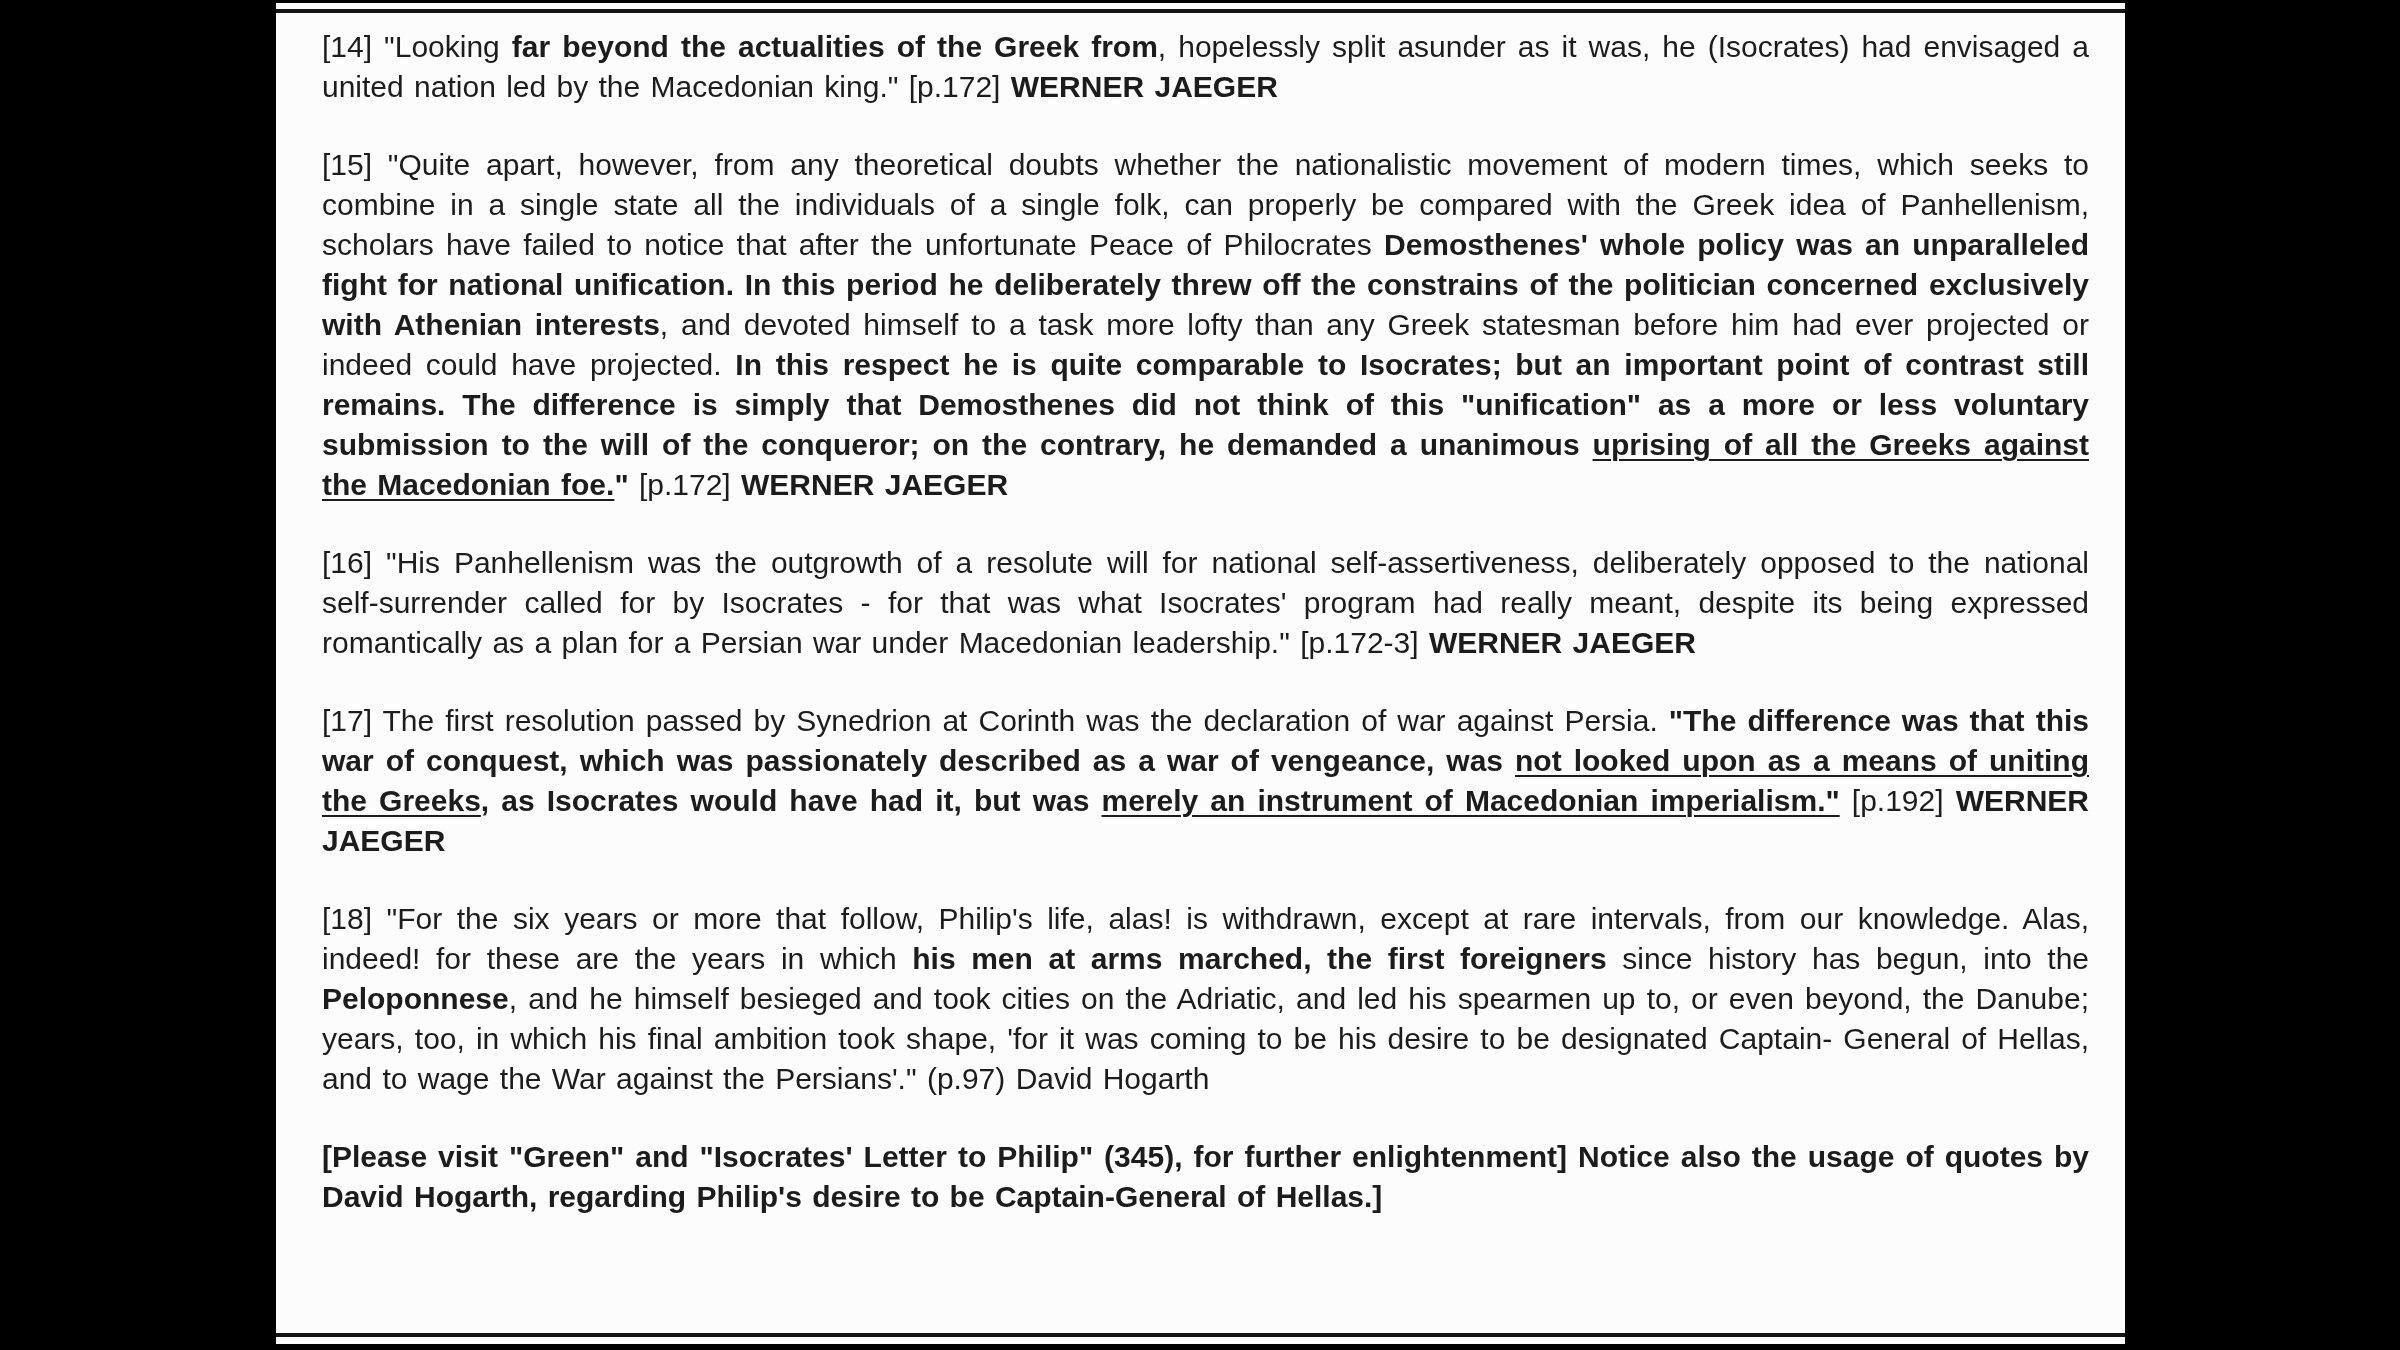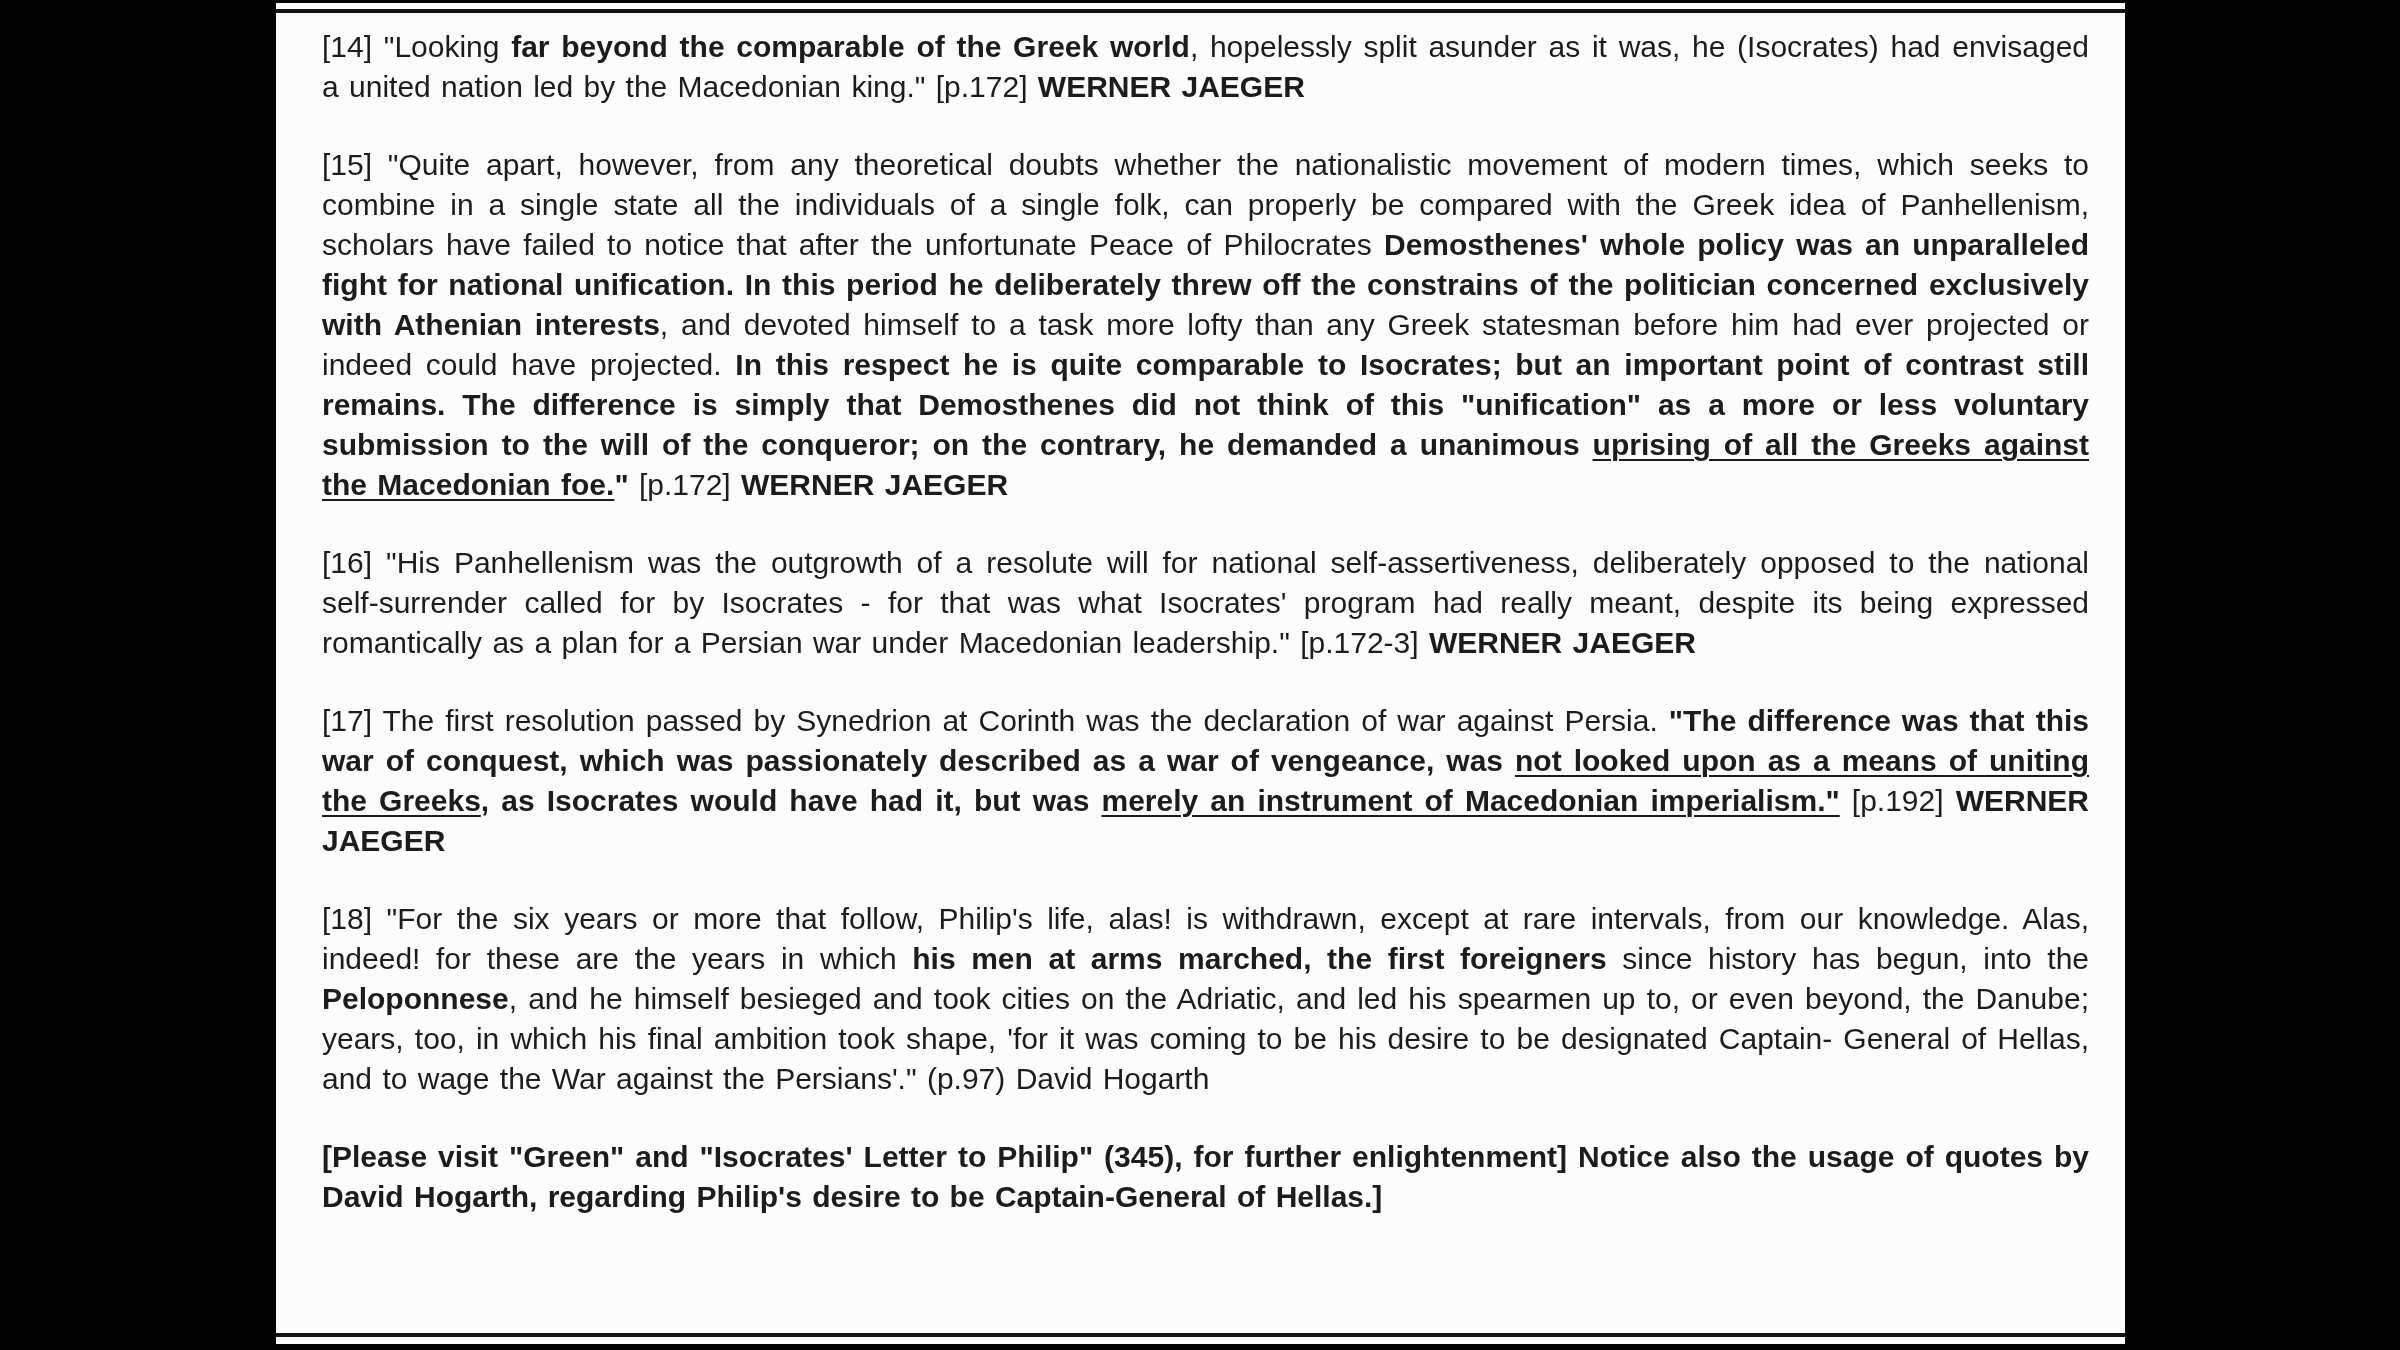--- a/index.html
+++ b/index.html
@@ -60,21 +60,21 @@
   .para:last-child { margin-bottom: 0; }
   .b { font-weight: bold; }
   .u { text-decoration: underline; text-decoration-thickness: 2px; text-underline-offset: 4px; }
 </style>
 </head>
 <body>
 
 <div class="paper">
   <div class="rule-top"></div>
   <div class="content">
-      <p class="para"><span>[14] "Looking </span><span class="b">far beyond the comparable of the Greek world</span><span>, hopelessly split asunder as it was, he (Isocrates) had envisaged a united nation led by the Macedonian king." [p.172] </span><span class="b">WERNER JAEGER</span></p>
+      <p class="para"><span>[14] "Looking </span><span class="b">far beyond the actualities of the Greek from</span><span>, hopelessly split asunder as it was, he (Isocrates) had envisaged a united nation led by the Macedonian king." [p.172] </span><span class="b">WERNER JAEGER</span></p>
       <p class="para"><span>[15] "Quite apart, however, from any theoretical doubts whether the nationalistic movement of modern times, which seeks to combine in a single state all the individuals of a single folk, can properly be compared with the Greek idea of Panhellenism, scholars have failed to notice that after the unfortunate Peace of Philocrates </span><span class="b">Demosthenes' whole policy was an unparalleled fight for national unification. In this period he deliberately threw off the constrains of the politician concerned exclusively with Athenian interests</span><span>, and devoted himself to a task more lofty than any Greek statesman before him had ever projected or indeed could have projected. </span><span class="b">In this respect he is quite comparable to Isocrates; but an important point of contrast still remains. The difference is simply that Demosthenes did not think of this "unification" as a more or less voluntary submission to the will of the conqueror; on the contrary, he demanded a unanimous </span><span class="b u">uprising of all the Greeks against the Macedonian foe.</span><span class="b">"</span><span> [p.172] </span><span class="b">WERNER JAEGER</span></p>
       <p class="para"><span>[16] "His Panhellenism was the outgrowth of a resolute will for national self-assertiveness, deliberately opposed to the national self-surrender called for by Isocrates - for that was what Isocrates' program had really meant, despite its being expressed romantically as a plan for a Persian war under Macedonian leadership." [p.172-3] </span><span class="b">WERNER JAEGER</span></p>
       <p class="para"><span>[17] The first resolution passed by Synedrion at Corinth was the declaration of war against Persia. </span><span class="b">"The difference was that this war of conquest, which was passionately described as a war of vengeance, was </span><span class="b u">not looked upon as a means of uniting the Greeks</span><span class="b">, as Isocrates would have had it, but was </span><span class="b u">merely an instrument of Macedonian imperialism."</span><span> [p.192] </span><span class="b">WERNER JAEGER</span></p>
       <p class="para"><span>[18] "For the six years or more that follow, Philip's life, alas! is withdrawn, except at rare intervals, from our knowledge. Alas, indeed! for these are the years in which </span><span class="b">his men at arms marched, the first foreigners</span><span> since history has begun, into the </span><span class="b">Peloponnese</span><span>, and he himself besieged and took cities on the Adriatic, and led his spearmen up to, or even beyond, the Danube; years, too, in which his final ambition took shape, 'for it was coming to be his desire to be designated Captain- General of Hellas, and to wage the War against the Persians'." (p.97) David Hogarth</span></p>
       <p class="para"><span class="b">[Please visit "Green" and "Isocrates' Letter to Philip" (345), for further enlightenment] Notice also the usage of quotes by David Hogarth, regarding Philip's desire to be Captain-General of Hellas.]</span></p>
     </div>
   <div class="rule-bottom"></div>
 </div>
 
 </body></html>

